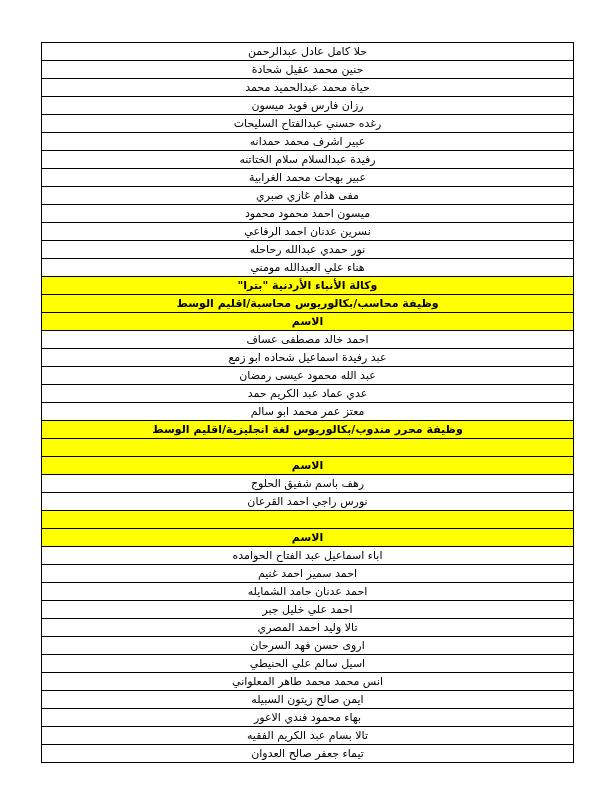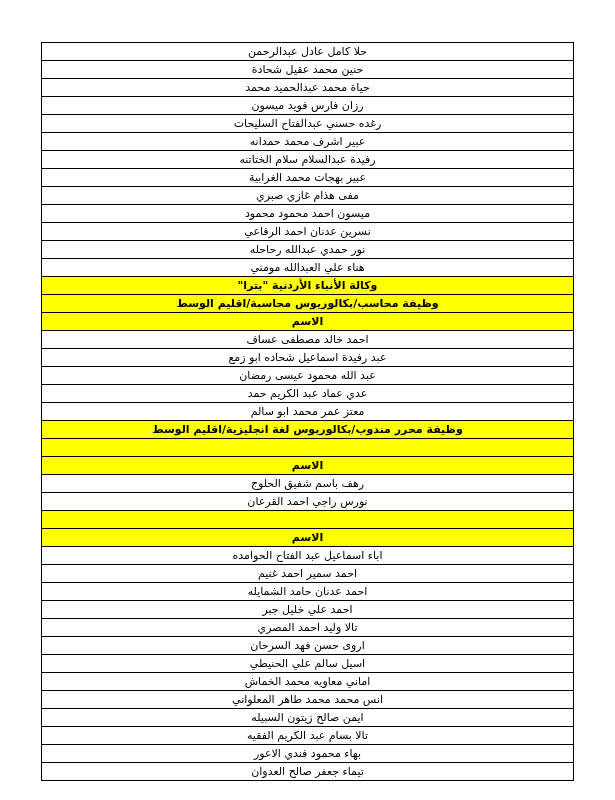--- a/index.html
+++ b/index.html
@@ -165,33 +165,30 @@
           <tr>
             <td class="row-normal">تالا وليد احمد المصري</td>
           </tr>
           <tr>
             <td class="row-normal">اروى حسن فهد السرحان</td>
           </tr>
           <tr>
             <td class="row-normal">اسيل سالم علي الحنيطي</td>
           </tr>
           <tr>
-            <td class="row-normal">اماني معاويه محمد الخماش</td>
-          </tr>
-          <tr>
             <td class="row-normal">انس محمد محمد طاهر المعلواني</td>
           </tr>
           <tr>
             <td class="row-normal">ايمن صالح زيتون السبيله</td>
           </tr>
           <tr>
-            <td class="row-normal">تالا بسام عبد الكريم الفقيه</td>
+            <td class="row-normal">بهاء محمود فندي الاعور</td>
           </tr>
           <tr>
-            <td class="row-normal">بهاء محمود فندي الاعور</td>
+            <td class="row-normal">تالا بسام عبد الكريم الفقيه</td>
           </tr>
           <tr>
             <td class="row-normal">تيماء جعفر صالح العدوان</td>
           </tr>
         </tbody>
     </table>
   </div>
 </div>
 
 </body></html>

